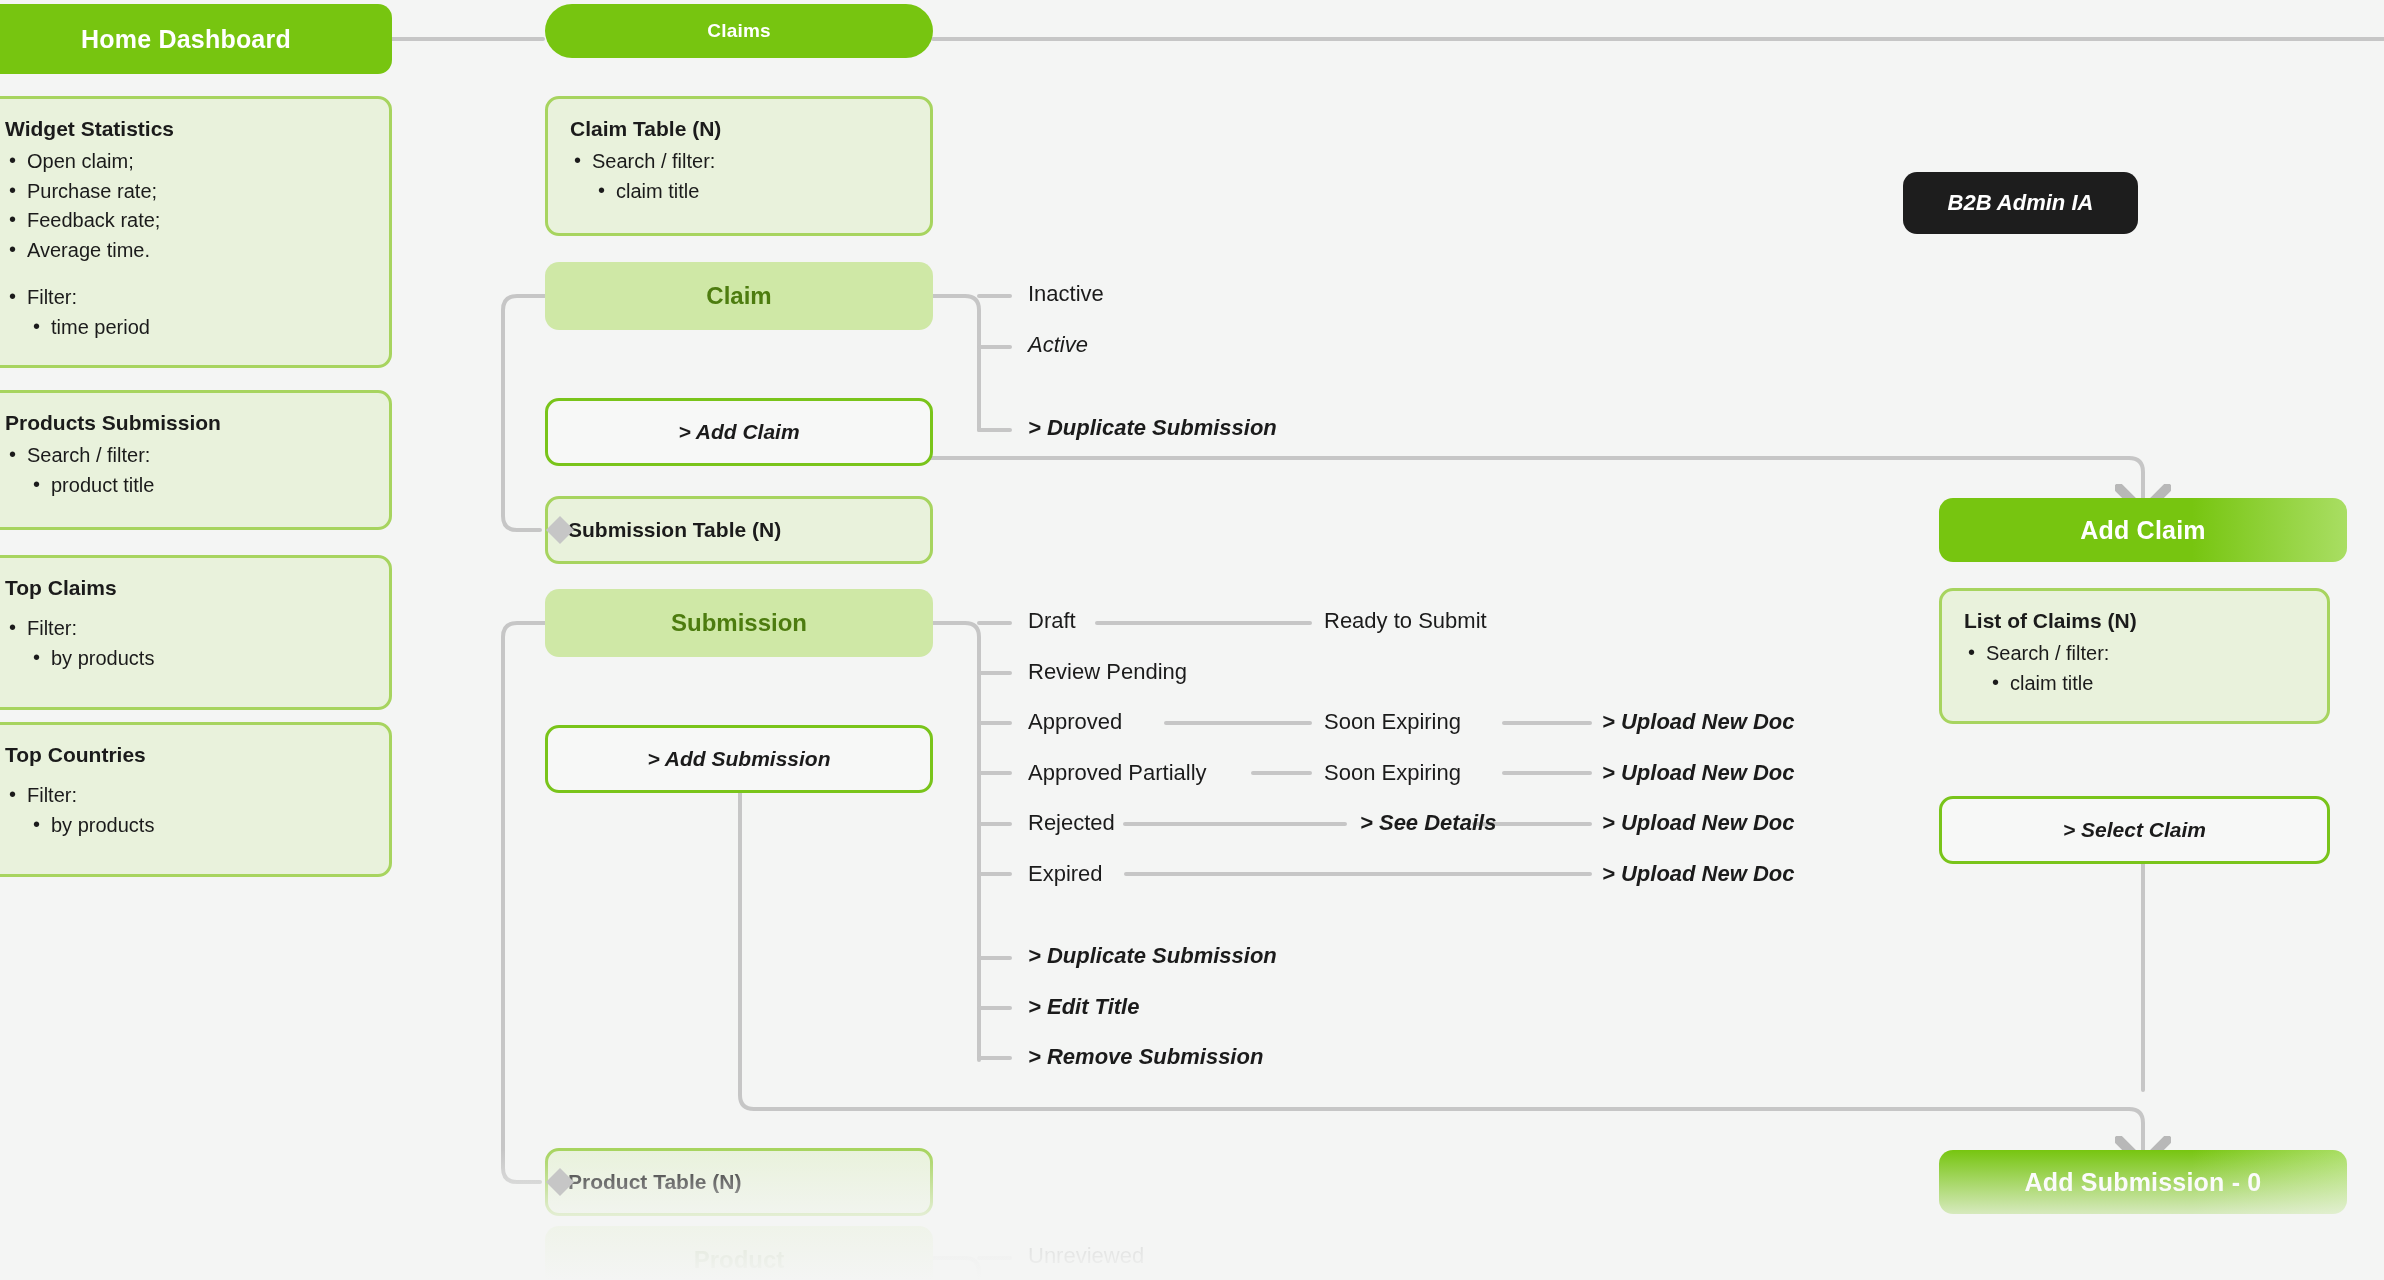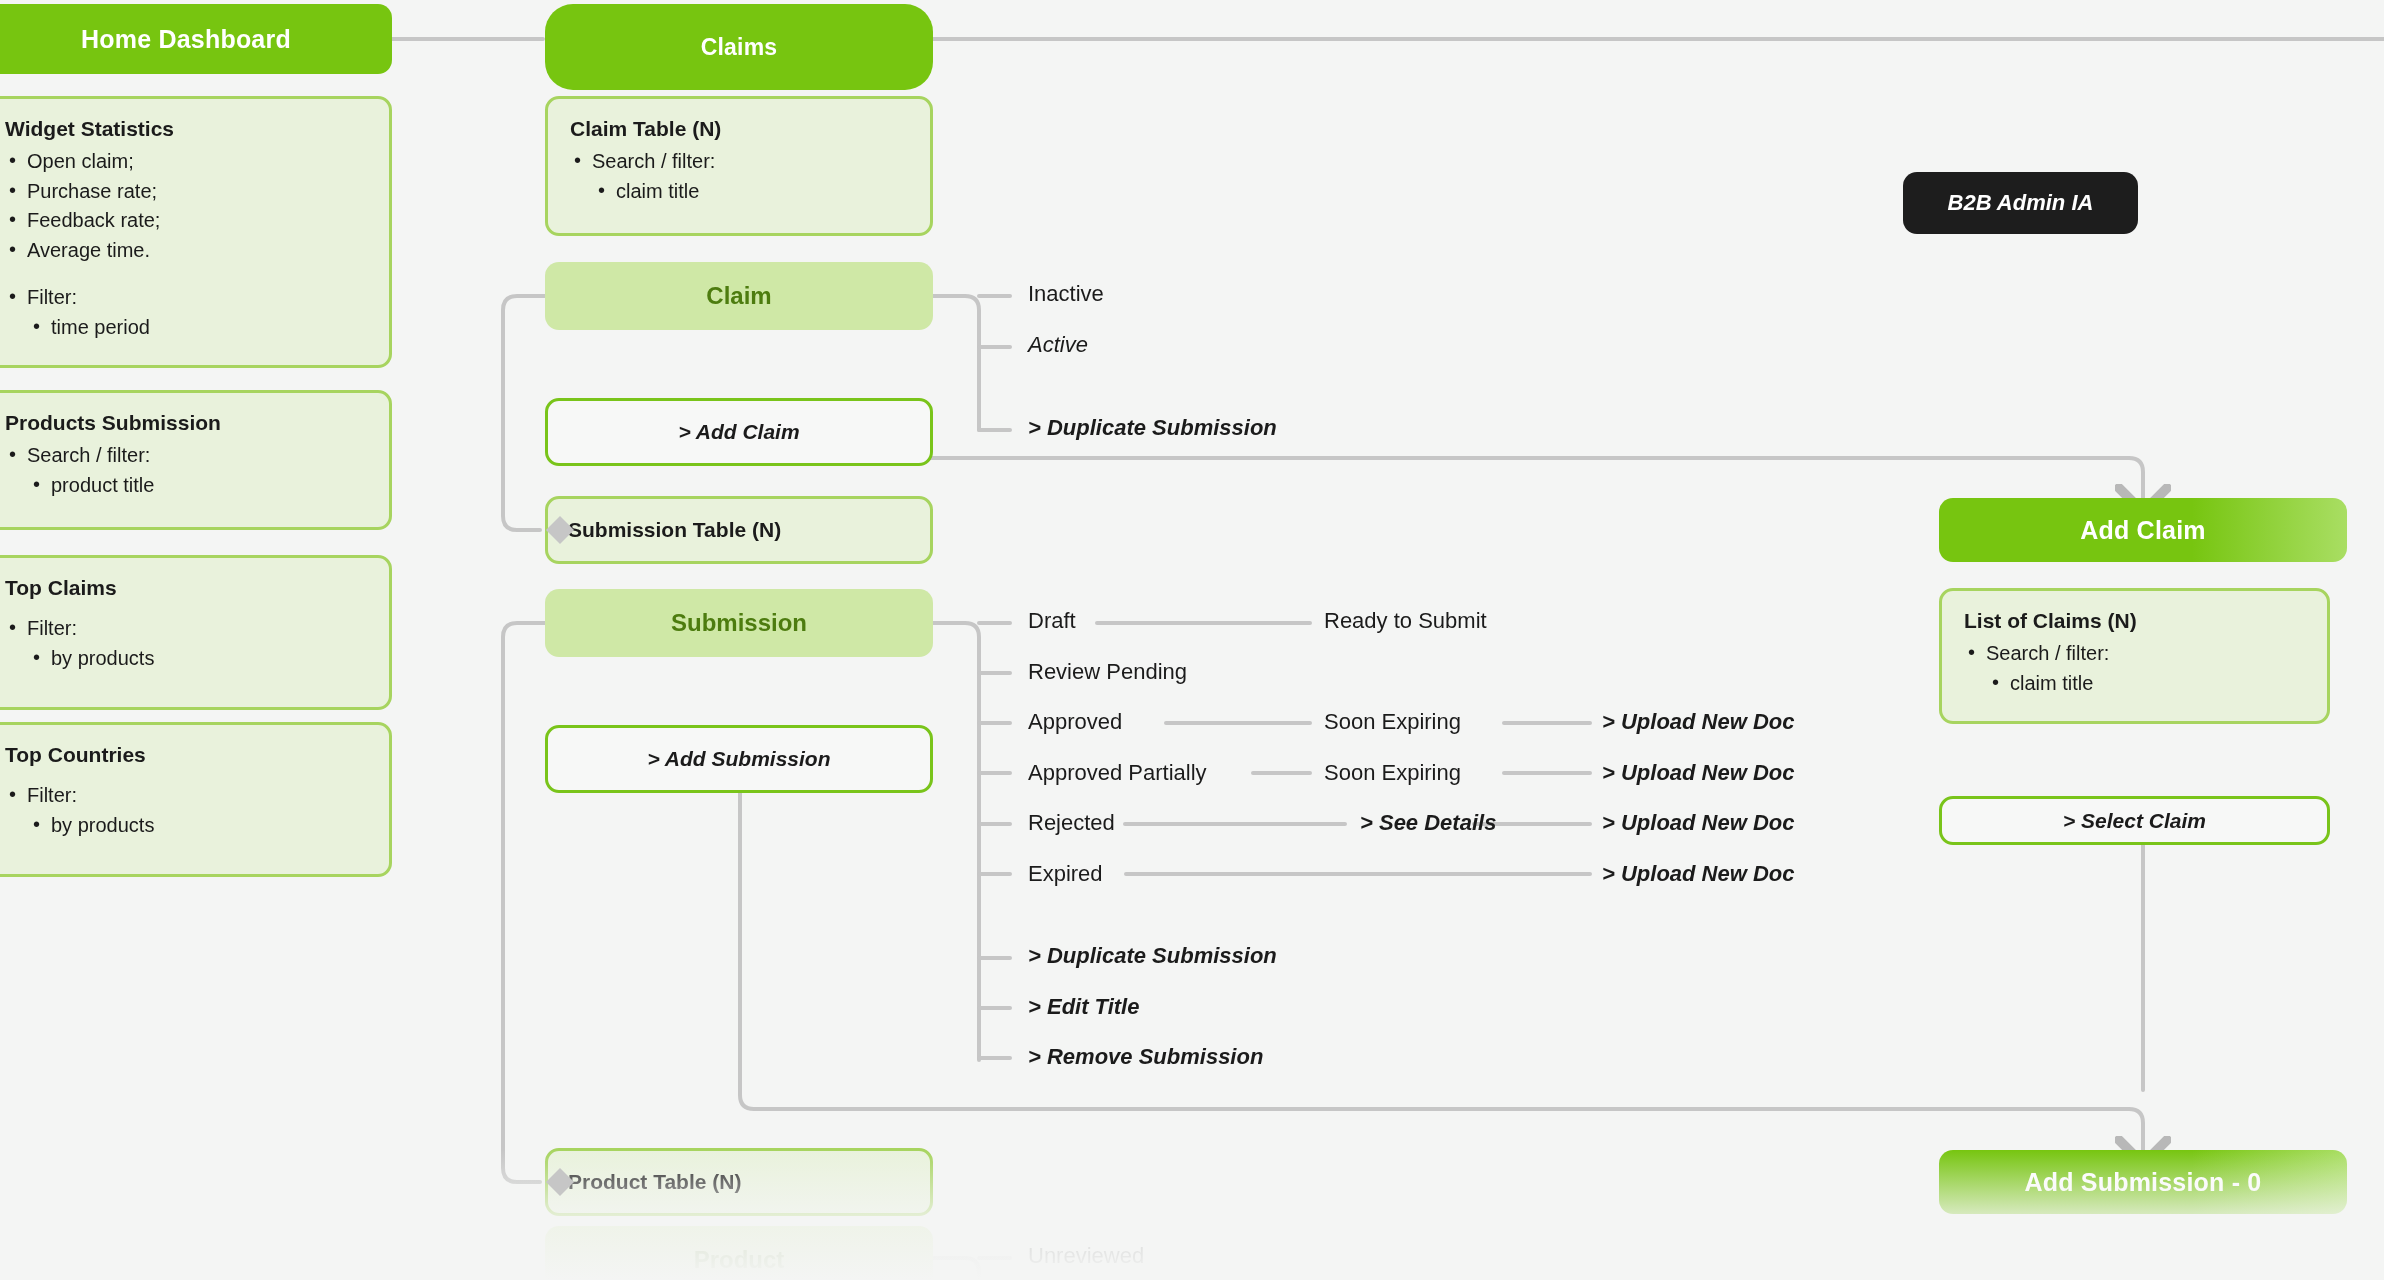--- a/index.html
+++ b/index.html
@@ -180,21 +180,21 @@
     <h3>Top Countries</h3>
     <div class="spacer" style="height:8px"></div>
     <ul>
       <li>Filter:</li>
       <ul class="sub">
         <li>by products</li>
       </ul>
     </ul>
   </div>
 
-  <div class="node hdr" style="left:545px; top:4px; width:388px; height:86px; font-size:23px;border-radius:28px;">
+  <div class="node hdr" style="left:545px; top:4px; width:388px; height:54px; font-size:19px;border-radius:28px;">
     <span>Claims</span>
   </div>
 
   <div class="node panel" style="left:545px; top:96px; width:388px; height:140px;">
     <h3>Claim Table (N)</h3>
     <ul>
       <li>Search / filter:</li>
       <ul class="sub">
         <li>claim title</li>
       </ul>
@@ -317,21 +317,21 @@
   <div class="node panel" style="left:1939px; top:588px; width:391px; height:136px;">
     <h3>List of Claims (N)</h3>
     <ul>
       <li>Search / filter:</li>
       <ul class="sub">
         <li>claim title</li>
       </ul>
     </ul>
   </div>
 
-  <div class="node act" style="left:1939px; top:752px; width:391px; height:49px;">
+  <div class="node act" style="left:1939px; top:752px; width:391px; height:68px;">
     <span>&gt; Select Claim</span>
   </div>
 
   <div class="node hdr grad" style="left:1939px; top:1150px; width:408px; height:64px; font-size:25px;">
     <span>Add Submission - 0</span>
   </div>
 
   <div class="node act" style="left:1939px; top:1238px; width:391px; height:66px;">
     <span>&gt; Enter Title, Create Sub.</span>
   </div>

